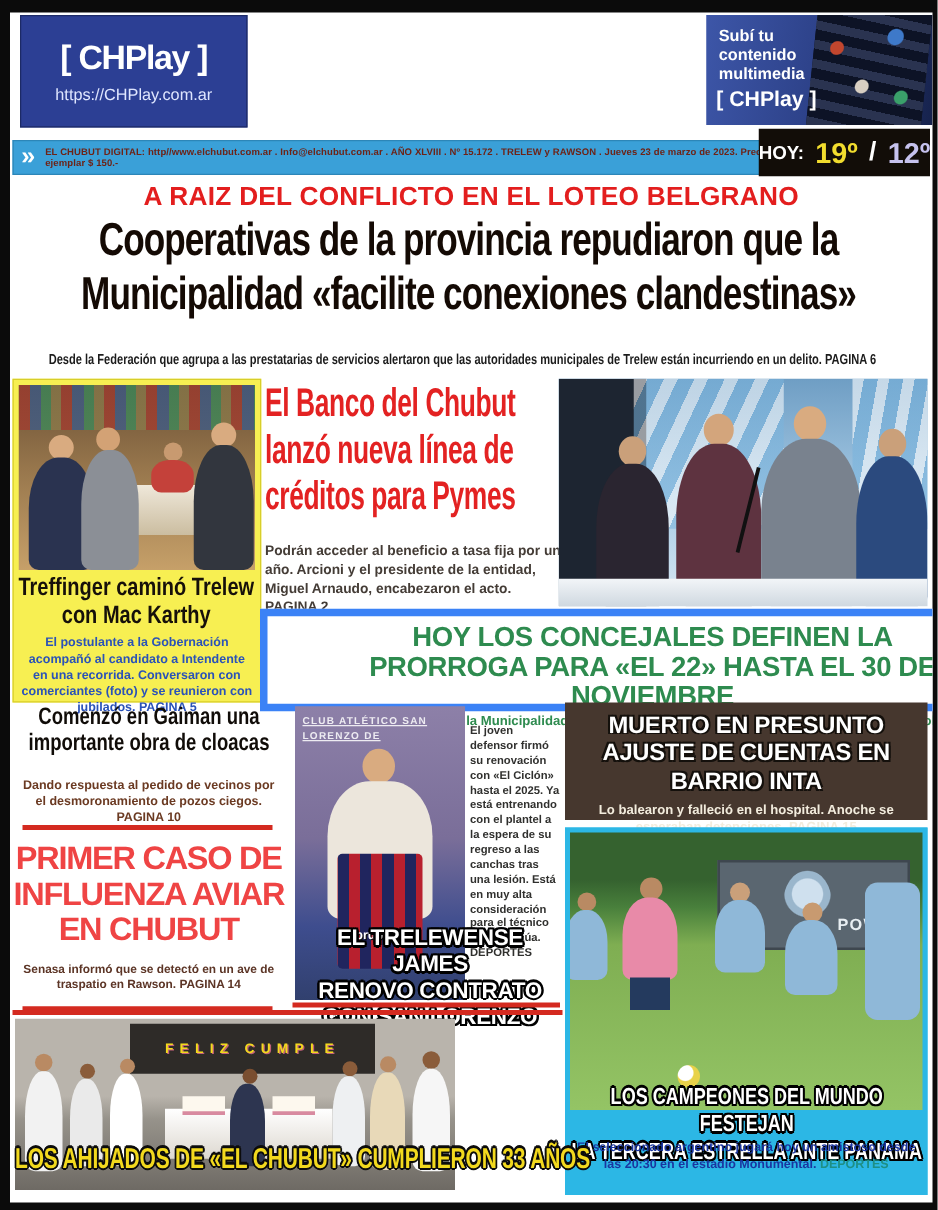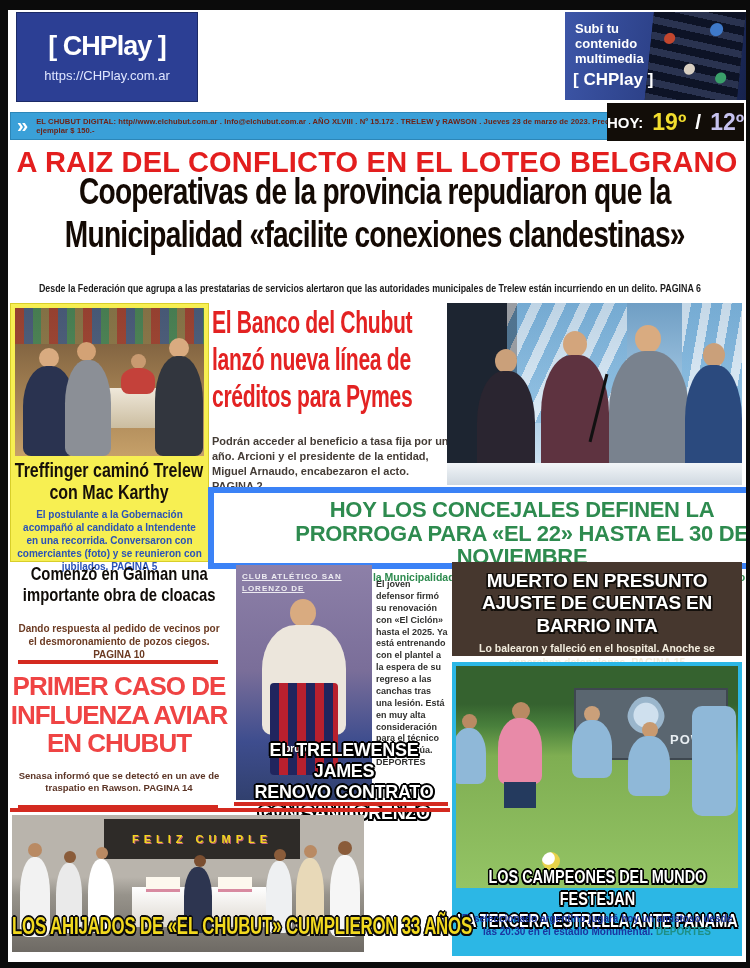--- a/index.html
+++ b/index.html
@@ -29,21 +29,21 @@
   
   .infobar{left:2px;top:102px;width:626px;height:26px;background:#3aa0d8;border:1px solid #2c86b8;display:flex;align-items:center;}
   .chev{color:#fff;font-size:20px;font-weight:bold;margin:0 8px 2px 6px;line-height:1;}
   .infotext{font-size:7.6px;font-weight:bold;color:#6d2317;letter-spacing:.1px;}
   .weather{left:599px;top:93px;width:137px;height:38px;background:#120d08;display:flex;align-items:center;justify-content:center;gap:9px;}
   .weather .lab{color:#fff;font-size:15px;font-weight:bold;}
   .weather .hi{color:#f2dd2e;font-size:23px;font-weight:bold;}
   .weather .sep{color:#fff;font-size:21px;font-weight:bold;}
   .weather .lo{color:#c6c2ee;font-size:23px;font-weight:bold;}
   
-  .kicker{left:0;top:136px;width:738px;text-align:center;font-size:29px;font-weight:bold;color:#e31e1e;letter-spacing:.2px;}
+  .kicker{left:0;top:136px;width:738px;text-align:center;font-size:21px;font-weight:bold;color:#e31e1e;letter-spacing:.2px;}
   .headline{left:2px;top:160px;width:960px;transform:scaleX(.76);transform-origin:0 0;text-align:center;font-size:37px;line-height:1.17;font-weight:bold;letter-spacing:-1px;color:#140a04;}
   .deck{left:0px;top:272px;width:940px;transform:scaleX(.77);transform-origin:0 0;text-align:center;font-size:11.5px;font-weight:bold;color:#1c1c1c;}
   
   .treff-panel{left:2px;top:293px;width:197px;height:257px;background:#f7ef52;border:1px solid #d8ce2a;}
   .treff-photo{position:absolute;left:4px;top:4px;width:189px;height:148px;overflow:hidden;background:linear-gradient(180deg,#6b5136 0%,#97764c 45%,#c6a069 100%);}
   .treff-title{position:absolute;left:2px;top:156px;width:240px;transform:scaleX(.8);transform-origin:0 0;text-align:center;font-size:20px;line-height:1.08;font-weight:bold;color:#16100a;}
   .treff-body{position:absolute;left:6px;top:204px;width:185px;text-align:center;font-size:10px;line-height:1.3;font-weight:bold;color:#2a52b8;}
   .banco-title{left:204px;top:294px;width:360px;transform:scaleX(.66);transform-origin:0 0;font-size:32px;line-height:1.15;font-weight:bold;letter-spacing:-.5px;color:#e32222;}
   .banco-body{left:204px;top:424px;width:238px;font-size:11px;line-height:1.35;font-weight:bold;color:#443c36;}
   .meet-photo{left:439px;top:293px;width:295px;height:182px;overflow:hidden;background:linear-gradient(180deg,#6f9ec4 0%,#a9cce6 55%,#d9e8f3 100%);}

